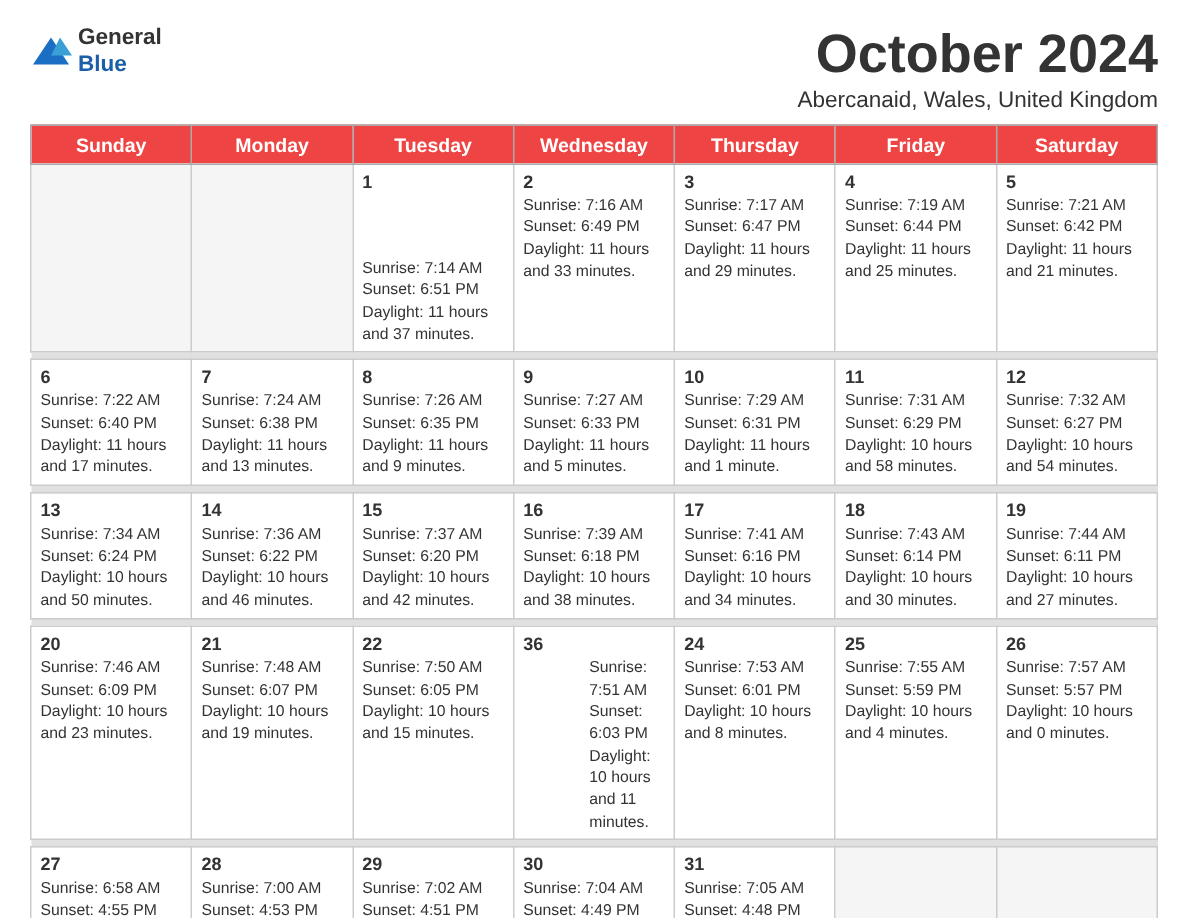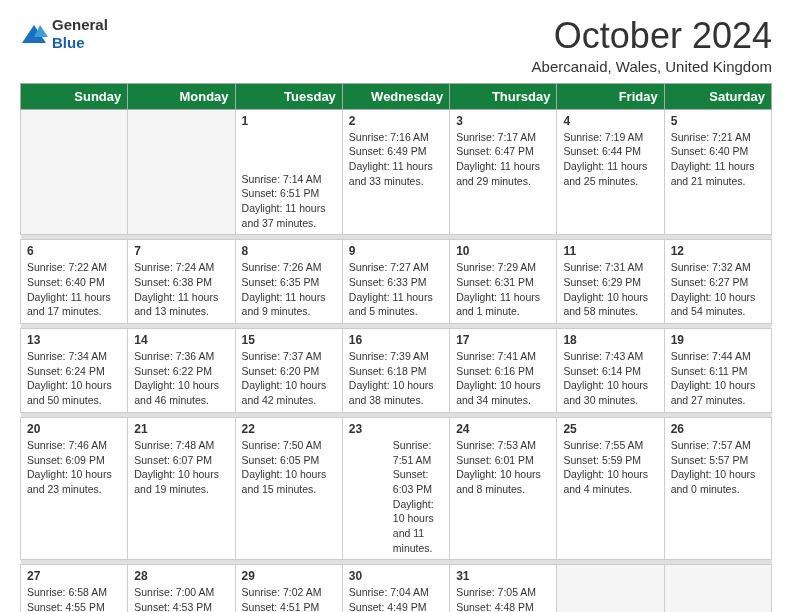--- a/index.html
+++ b/index.html
@@ -26,42 +26,42 @@
     }
     .logo-icon {
       width: 28px;
       height: 22px;
     }
     .title-block {
       text-align: right;
     }
     .main-title {
       font-size: 36px;
-      font-weight: normal;
+      font-weight: bold;
       color: #333;
       line-height: 1.1;
     }
     .subtitle {
       font-size: 15px;
       color: #333;
       margin-top: 2px;
     }
     .calendar {
       width: 100%;
       border-collapse: collapse;
       margin-top: 8px;
     }
     .calendar th {
-      background-color: #15803d;
+      background-color: #ef4444;
       color: #fff;
       font-size: 13px;
       font-weight: bold;
       padding: 5px 6px;
       border: 1px solid #aaa;
-      text-align: right;
+      text-align: center;
     }
     .calendar td {
       border: 1px solid #ccc;
       vertical-align: top;
       padding: 4px 6px;
       font-size: 11px;
       color: #333;
       height: 80px;
       width: calc(100% / 7);
       background: #fff;
@@ -146,21 +146,21 @@
           <td>
             <span class="day-number">4</span>
             <div class="day-info" style="white-space: pre-line;">Sunrise: 7:19 AM
 Sunset: 6:44 PM
 Daylight: 11 hours
 and 25 minutes.</div>
           </td>
           <td>
             <span class="day-number">5</span>
             <div class="day-info" style="white-space: pre-line;">Sunrise: 7:21 AM
-Sunset: 6:40 PM
+Sunset: 6:42 PM
 Daylight: 11 hours
 and 21 minutes.</div>
           </td>
         </tr>
         <tr>
           <td colspan="7" style="height: 5px; background: rgb(224, 224, 224); padding: 0px; border: none;"></td>
         </tr>
         <tr>
           <td>
             <span class="day-number">6</span>
@@ -285,21 +285,21 @@
 and 19 minutes.</div>
           </td>
           <td>
             <span class="day-number">22</span>
             <div class="day-info" style="white-space: pre-line;">Sunrise: 7:50 AM
 Sunset: 6:05 PM
 Daylight: 10 hours
 and 15 minutes.</div>
           </td>
           <td>
-            <span class="day-number">23</span>
+            <span class="day-number">36</span>
             <div class="day-info" style="white-space: pre-line; margin-left: 44px;">Sunrise: 7:51 AM
 Sunset: 6:03 PM
 Daylight: 10 hours
 and 11 minutes.</div>
           </td>
           <td>
             <span class="day-number">24</span>
             <div class="day-info" style="white-space: pre-line;">Sunrise: 7:53 AM
 Sunset: 6:01 PM
 Daylight: 10 hours

